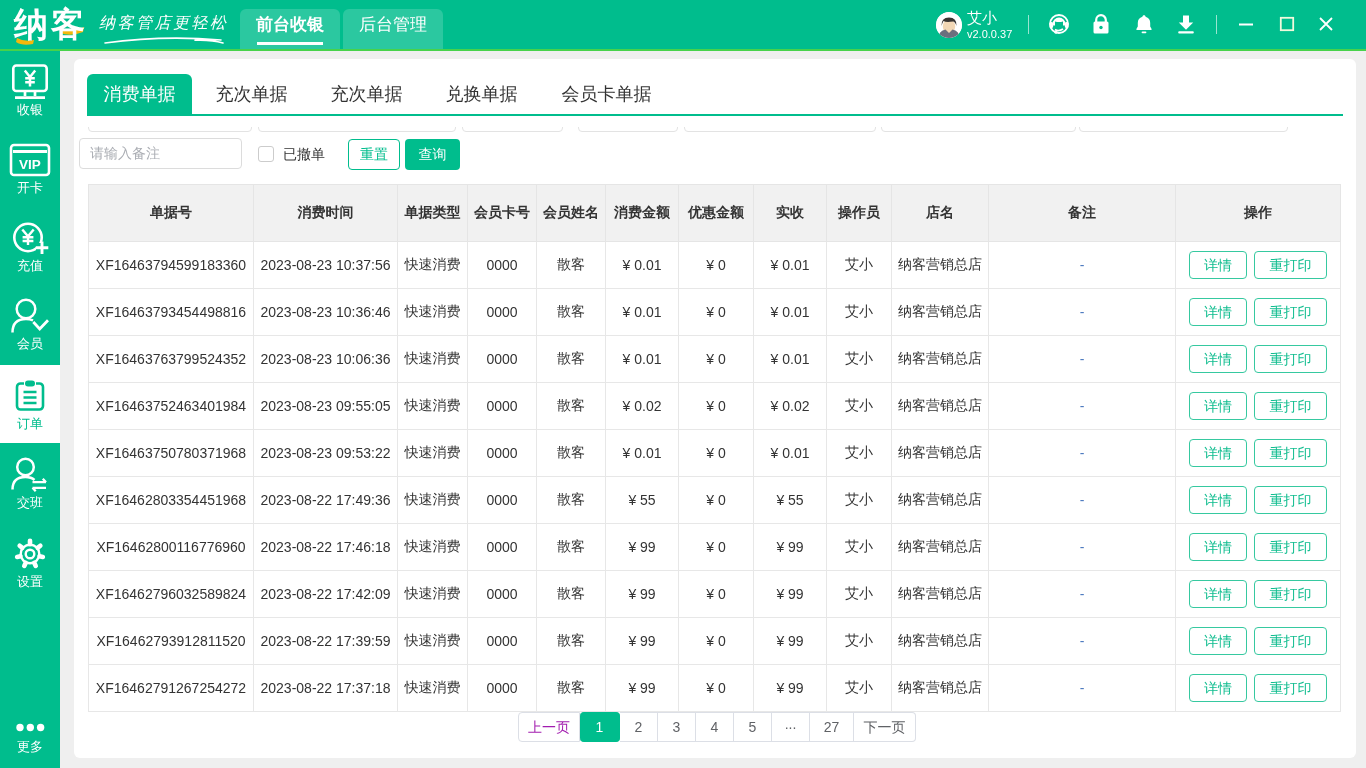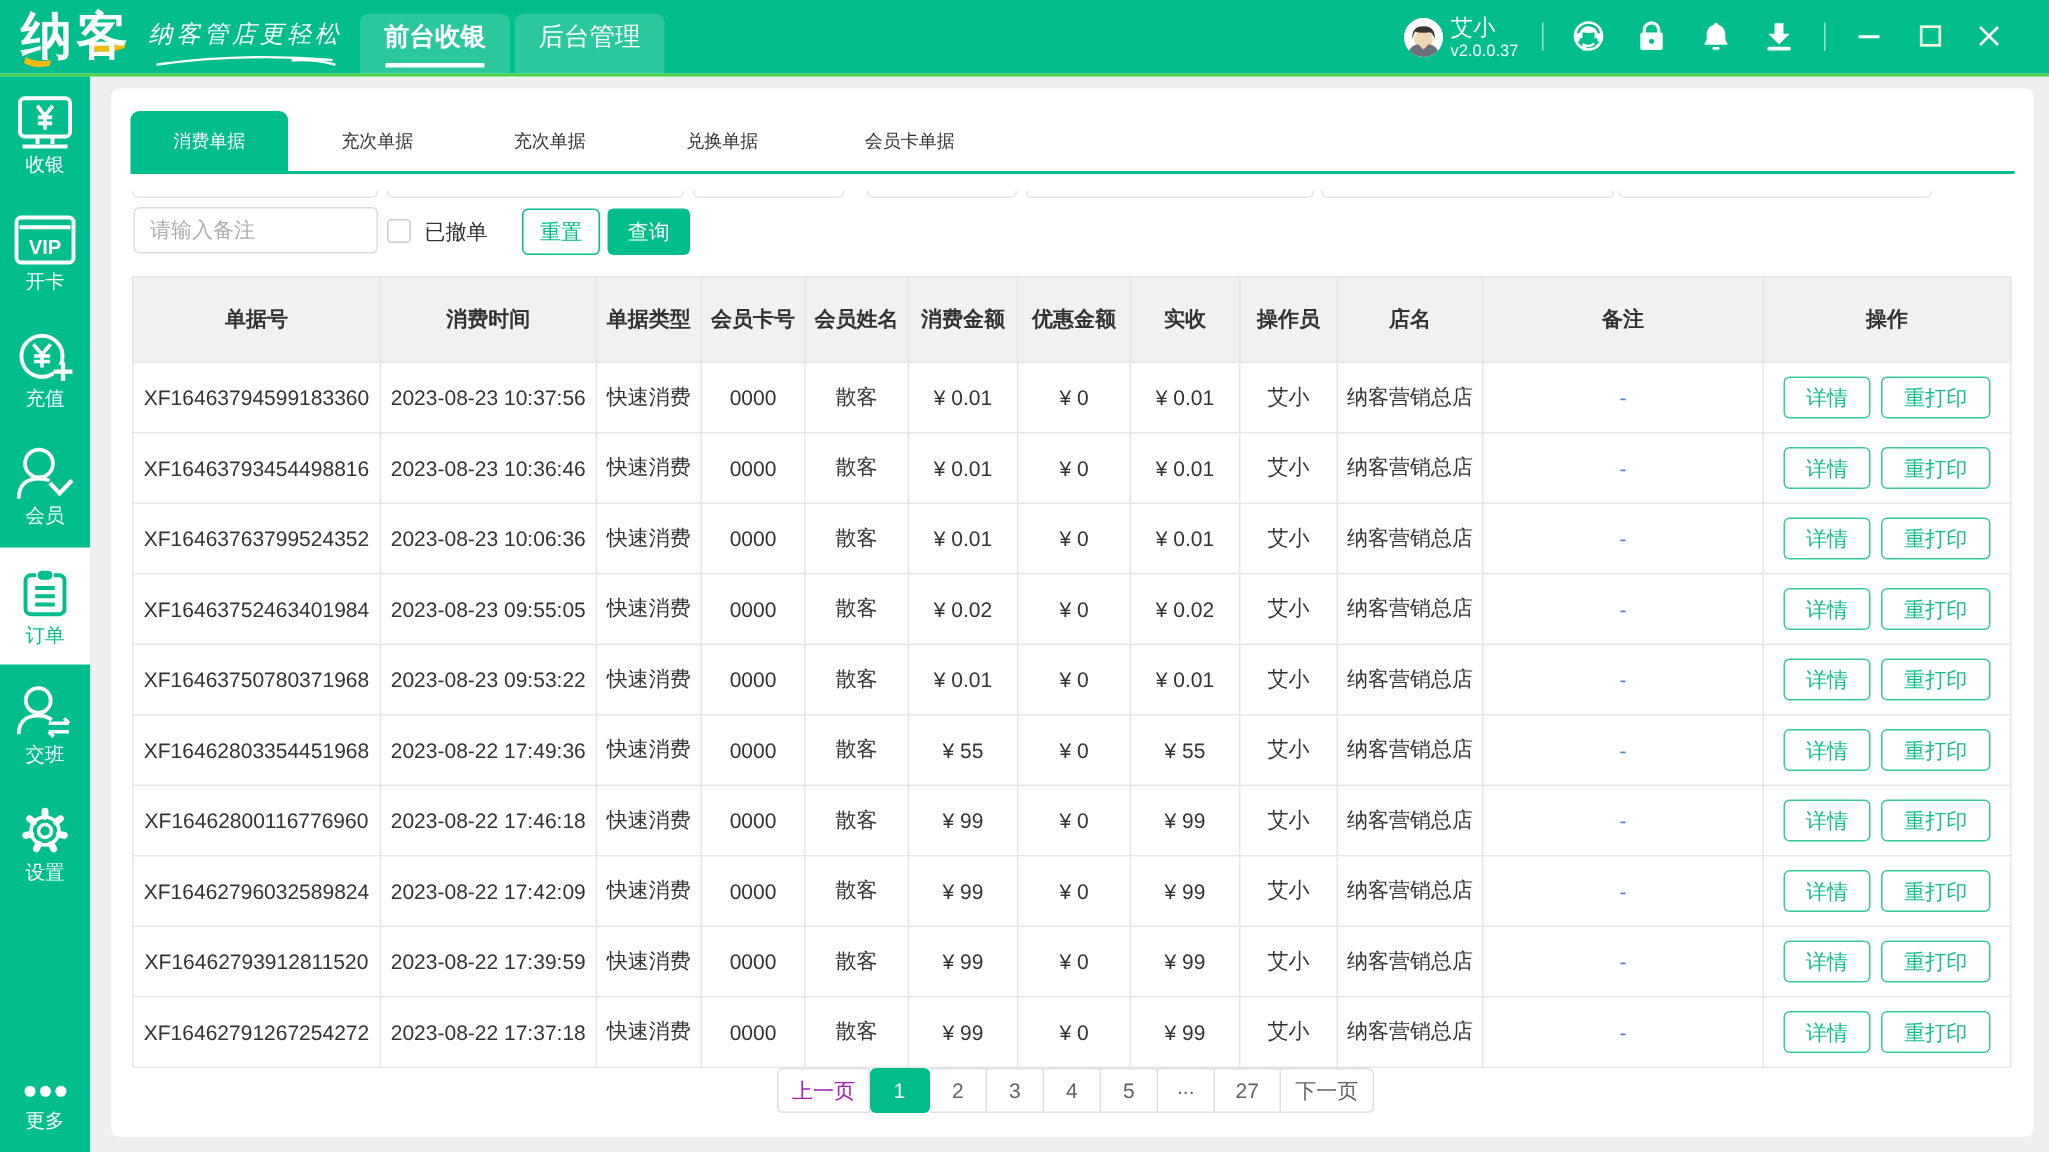--- a/index.html
+++ b/index.html
@@ -33,29 +33,29 @@
 .navitem .t { font-size:13px; line-height:15px; }
 .navitem.active { background:#fff; color:#00bd8d; } .navitem.active svg { margin-top:13px; }
 #more { position:absolute; left:0; top:672px; width:60px; text-align:center; color:#fff; }
 #more .t { font-size:13px; margin-top:6px; }
 
 
 #panel { position:absolute; left:74px; top:59px; width:1282px; height:699px; background:#fff; border-radius:6px; }
 
 
 #tabrow { position:absolute; left:13px; top:15px; width:1256px; height:42px; border-bottom:2px solid #00bd8d; }
-.ptab { position:absolute; top:0; height:40px; line-height:40px; text-align:center; font-size:12px; color:#333; }
+.ptab { position:absolute; top:0; height:40px; line-height:40px; text-align:center; font-size:18px; color:#333; }
 .ptab.on { background:#00bd8d; color:#fff; border-radius:6px 6px 0 0; }
 
 
 #clipstrip { position:absolute; left:0; top:68px; width:1282px; height:6px; overflow:hidden; }
 .clipbox { position:absolute; top:-17px; height:22px; background:#fff; border:1px solid #e3e3e3; border-radius:4px; }
 
 
-#f-input { position:absolute; left:15px; top:79px; width:163px; height:31px; border:1px solid #dcdcdc; border-radius:4px; background:#fff; color:#aaadb3; font-size:14px; line-height:29px; padding-left:10px; }
+#f-input { position:absolute; left:5px; top:79px; width:163px; height:31px; border:1px solid #dcdcdc; border-radius:4px; background:#fff; color:#aaadb3; font-size:14px; line-height:29px; padding-left:10px; }
 #f-check { position:absolute; left:184px; top:87px; width:16px; height:16px; border:1px solid #ccc; border-radius:3px; background:#fff; }
 #f-clabel { position:absolute; left:209px; top:87px; font-size:14px; color:#333; line-height:16px; }
 .btn { position:absolute; top:80px; height:31px; border-radius:4px; font-size:14px; text-align:center; line-height:29px; }
 #b-reset { left:274px; width:52px; background:#fff; border:1px solid #00bd8d; color:#00bd8d; }
 #b-query { left:331px; width:55px; background:#00bd8d; color:#fff; line-height:31px; }
 
 
 #tbl { position:absolute; left:14px; top:125px; border-collapse:collapse; table-layout:fixed; width:1252px; font-size:14px; color:#333; }
 #tbl th { background:#f1f1f1; font-weight:bold; height:57px; border:1px solid #e5e5e5; }
 #tbl td { height:47px; border:1px solid #e7e7e7; text-align:center; }

